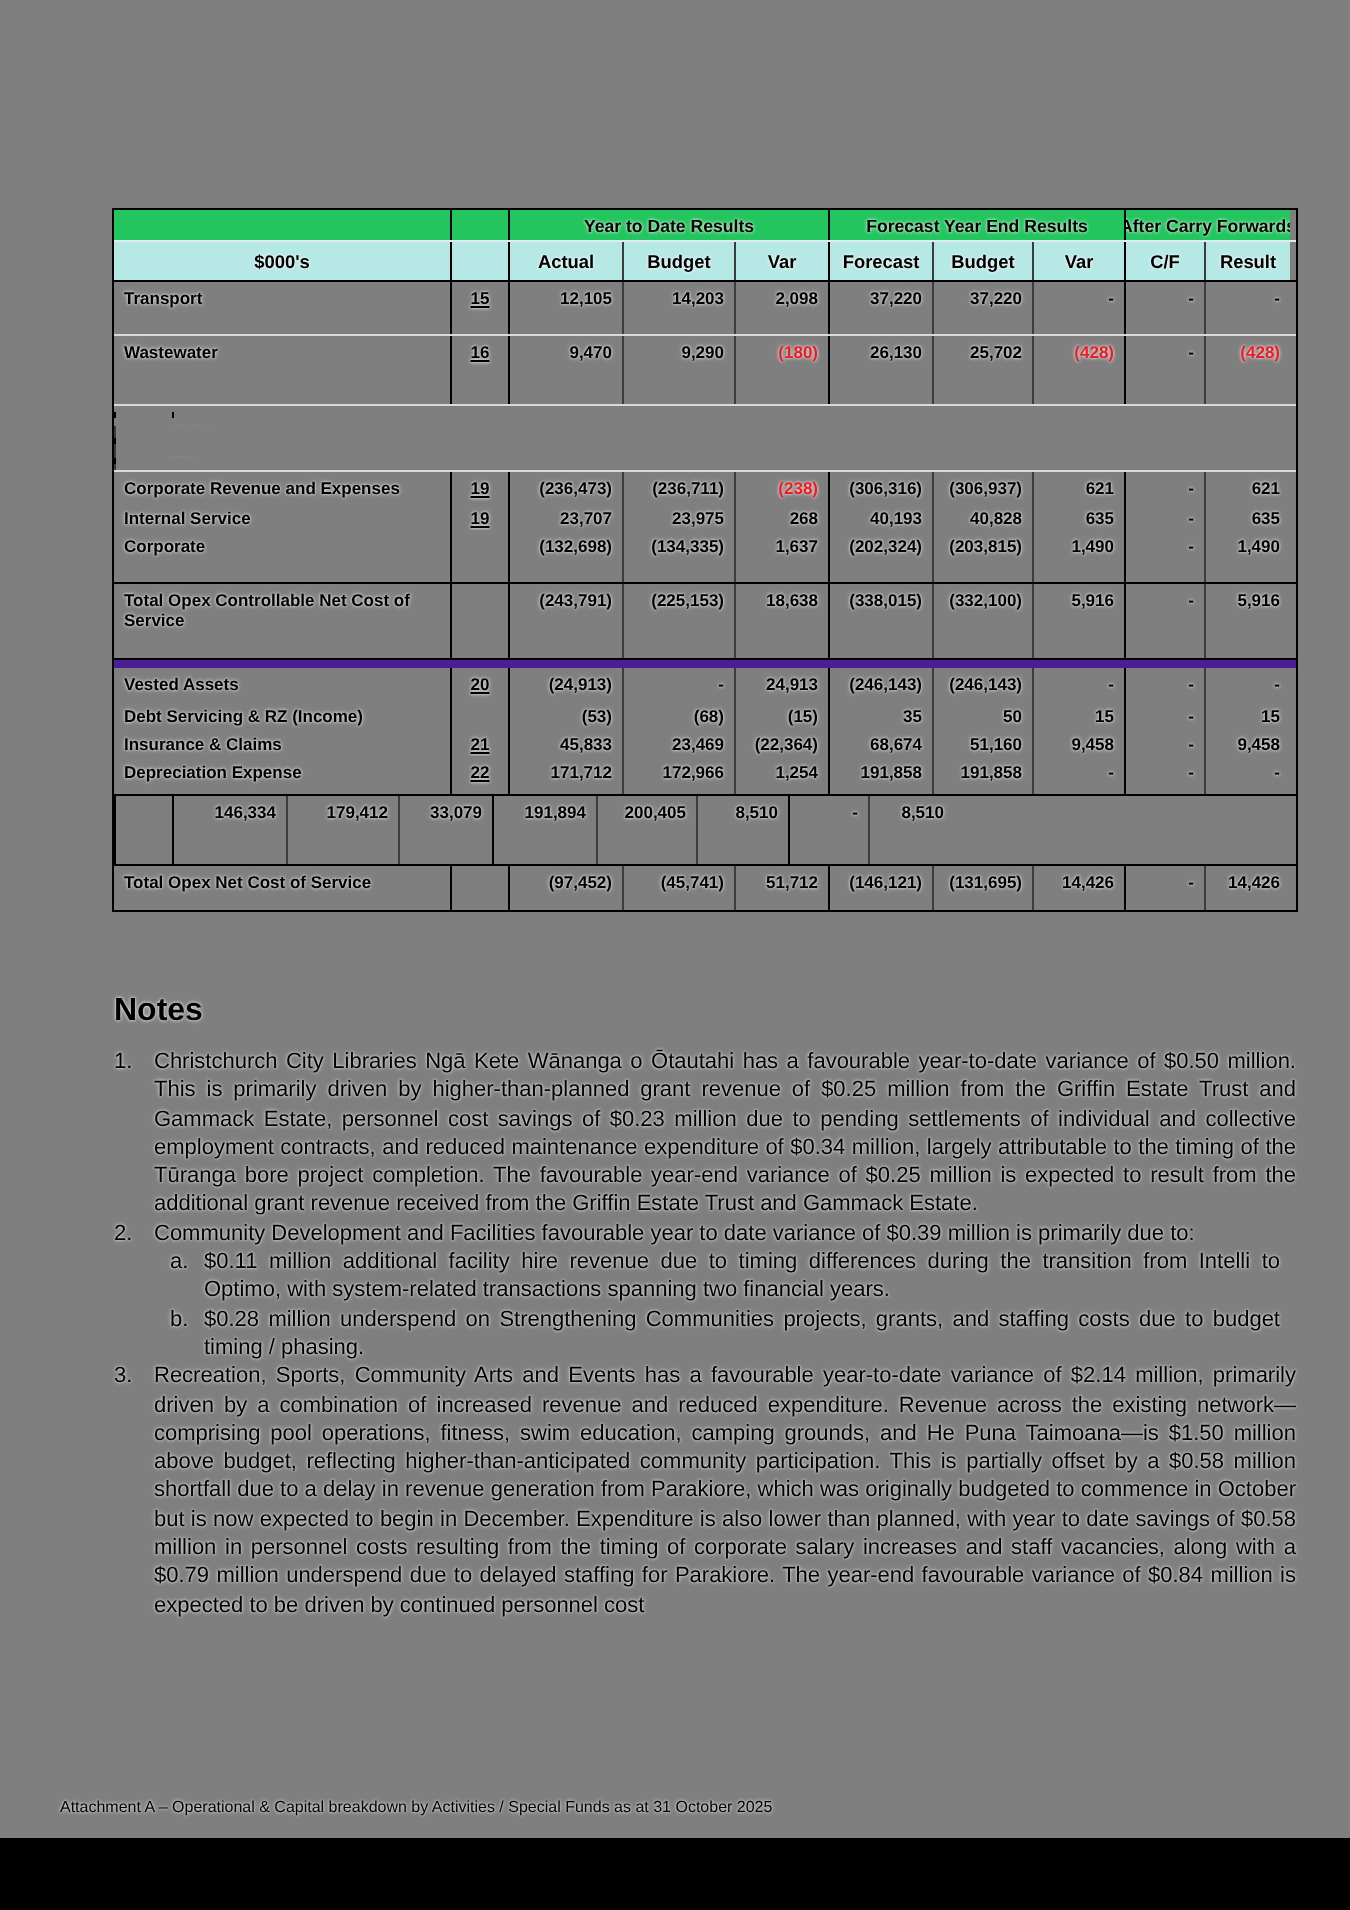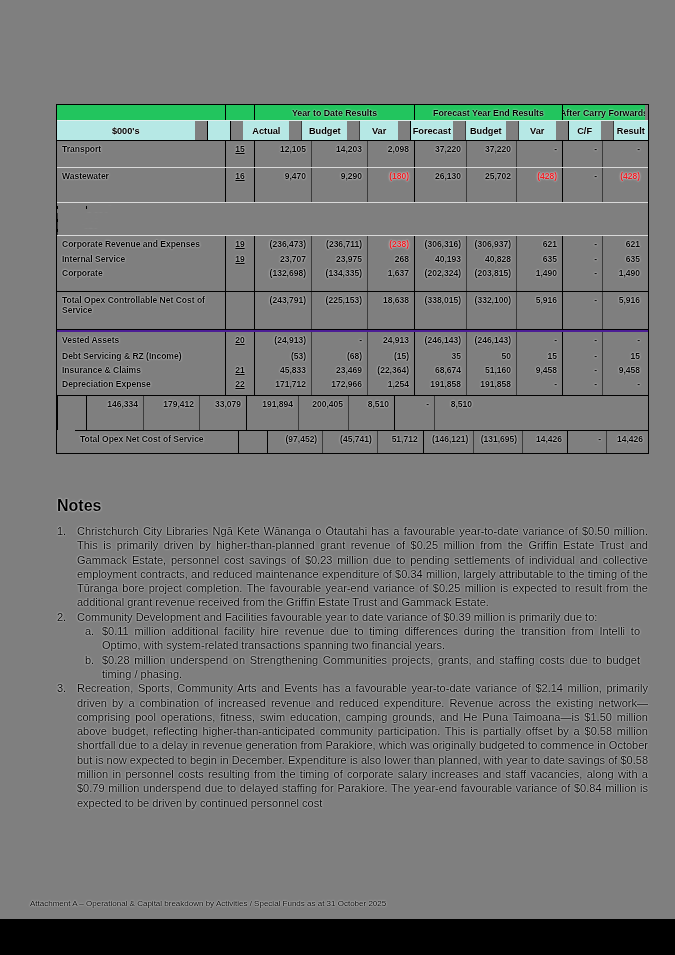--- a/index.html
+++ b/index.html
@@ -11,47 +11,47 @@
   .fintable{position:absolute;left:56px;top:104px;width:591px;border:1.5px solid #000;box-sizing:content-box;}
   .hrow,.trow{display:flex;align-items:stretch;}
   .hcell,.tcell{box-sizing:border-box;display:flex;overflow:hidden;white-space:nowrap;}
   
   .w-label{width:168px}.w-ref{width:30px}.w-a{width:56px}.w-b{width:56px}.w-v1{width:47px}
   .w-f{width:52px}.w-b2{width:50px}.w-v2{width:46px}.w-cf{width:40px}.w-res{width:43px}
   .w-ytd{width:159px}.w-fy{width:148px}.w-acf{width:83px}.w-blank{width:168px}
 
   .group-row{height:15px;border-bottom:1px solid #dfeeec;}
   .group-row .hcell{background:#22c55e;font-size:8.8px;font-weight:bold;align-items:center;justify-content:center;}
-  .colhead-row{height:19px;border-bottom:1.5px solid #000;gap:12px;}
+  .colhead-row{height:19px;border-bottom:1.5px solid #000;}
   .colhead-row .hcell{background:#b6e8e5;font-size:9.2px;font-weight:bold;align-items:center;justify-content:center;}
 
   .b-ref{border-left:1.5px solid #000;border-right:1.5px solid #000;}
   .b-minor{border-left:1px solid #3c3c3c;}
   .b-group{border-left:1.5px solid #000;}
 
   .tcell{font-size:8.5px;font-weight:bold;padding:3px 5px 0 2px;justify-content:flex-end;align-items:flex-start;}
   .c-label{justify-content:flex-start;text-align:left;padding-left:5px;white-space:normal;line-height:10px;}
   .c-ref{justify-content:center;text-decoration:underline;padding-right:2px;}
   .neg{color:#ed1c24;}
 
   
   .trow{border-top:1px solid #d9d9d9;}
   .trow:nth-child(1){height:26px;border-top:none;}
   .trow:nth-child(2){height:34px;}
   .trow:nth-child(3){height:32px;flex-direction:column;}
   .trow:nth-child(4){height:15px;}
   .trow:nth-child(5){height:14px;border-top:none;}
   .trow:nth-child(6){height:26px;border-top:none;}
   .trow:nth-child(7){height:37px;border-top:1.5px solid #000;border-bottom:1.5px solid #000;}
-  .trow:nth-child(8){height:16px;border-top:2px solid #4c1d95;}
+  .trow:nth-child(8){height:16px;border-top:4px solid #4c1d95;}
   .trow:nth-child(9){height:14px;border-top:none;}
   .trow:nth-child(10){height:14px;border-top:none;}
   .trow:nth-child(11){height:19px;border-top:none;}
   .trow:nth-child(12){height:34px;border-top:1.5px solid #000;}
-  .trow:nth-child(13){height:22px;border-top:1.5px solid #000;margin-left:18px;}
+  .trow:nth-child(13){height:22px;border-top:1.5px solid #000;}
 
   
   .note-italic{position:absolute;left:57px;top:464px;width:588px;font-size:9px;font-style:italic;
                line-height:11.5px;text-align:justify;}
   .notes-heading{position:absolute;left:57px;top:497px;font-size:16px;font-weight:bold;}
   .notes-area{position:absolute;left:57px;top:524px;width:591px;font-size:11px;line-height:14.3px;}
   .note-item{display:flex;}
   .note-item .num{width:20px;flex:none;}
   .note-item .body{flex:1;text-align:justify;}
   .sub-item{display:flex;margin:0 8px 0 28px;}

